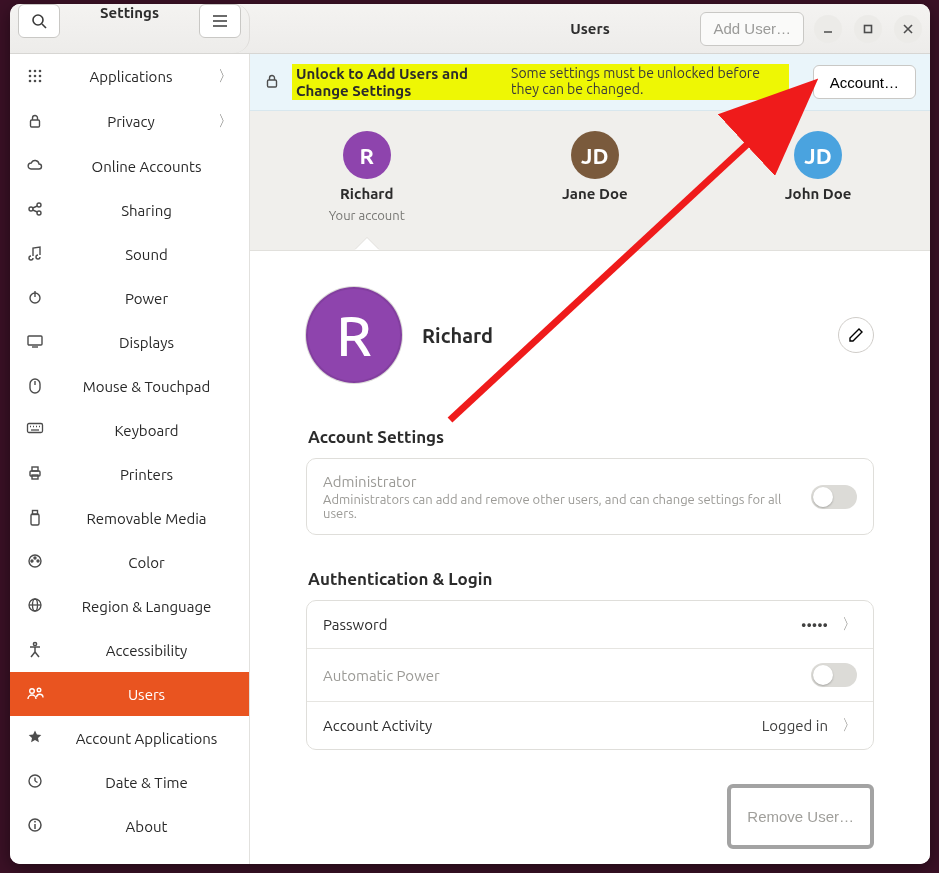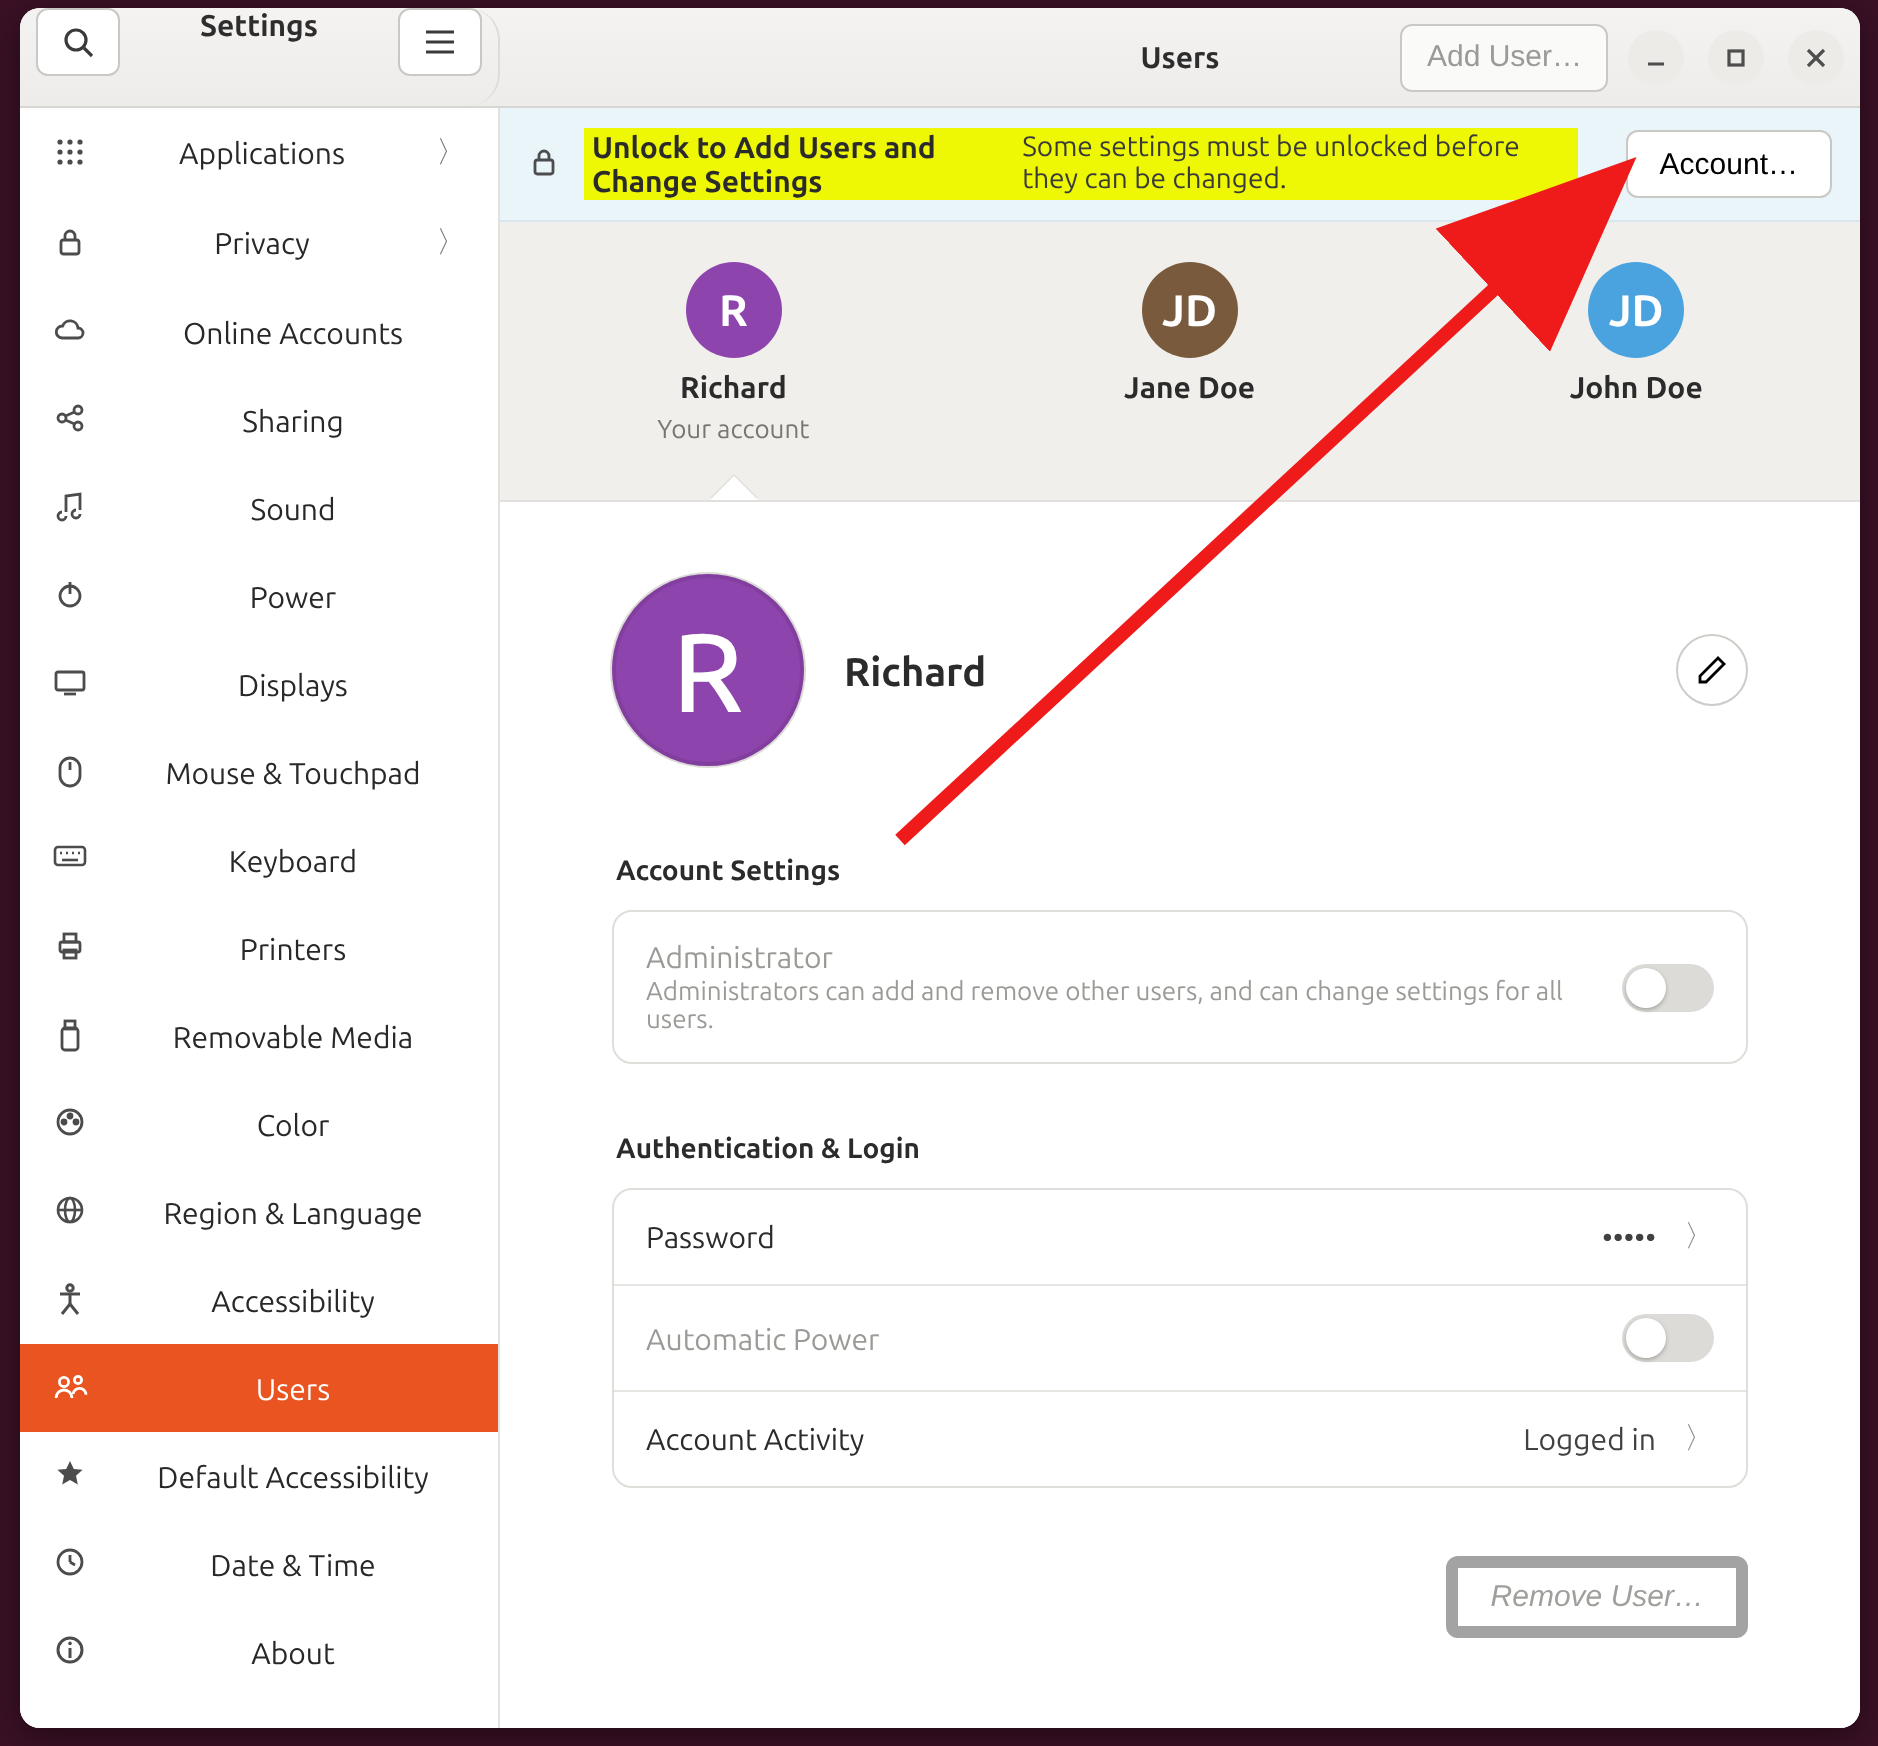--- a/index.html
+++ b/index.html
@@ -139,21 +139,21 @@
   }
   .identity-name { font-weight: 700; font-size: 20px; }
   .edit-btn {
     margin-left: auto;
     width: 36px; height: 36px; border-radius: 50%;
     border: 1px solid #cfccc8; background: #fff;
     display: inline-flex; align-items: center; justify-content: center;
     cursor: pointer;
   }
 
-  .section-title { font-weight: 700; font-size: 14px; margin: 0 0 12px 2px; }
+  .section-title { font-weight: 700; font-size: 17px; margin: 0 0 12px 2px; }
 
   .card {
     border: 1px solid #dfdeda; border-radius: 10px;
     margin-bottom: 34px; overflow: hidden;
   }
   .row {
     display: flex; align-items: center; gap: 14px;
     padding: 14px 16px;
     border-top: 1px solid #e6e5e1;
   }
@@ -170,23 +170,23 @@
     background: #dcdbd7; position: relative; flex-shrink: 0;
   }
   .switch::after {
     content: ""; position: absolute; top: 2px; left: 2px;
     width: 20px; height: 20px; background: #fff; border-radius: 50%;
     box-shadow: 0 1px 2px rgba(0,0,0,.25);
   }
 
   .footer-actions { display: flex; justify-content: flex-end; margin-top: 20px; }
   .ghost-btn {
-    border: 6px solid #a3a3a3; border-radius: 6px;
-    background: #fff; padding: 6px 16px; font-size: 15px;
-    color: #a09f9b; cursor: default; font-style: italic;
+    border: 4px solid #a3a3a3; border-radius: 6px;
+    background: #fff; padding: 20px 16px; font-size: 15px;
+    color: #a09f9b; cursor: default;
   }
 
   
   .anno-arrow {
     position: absolute;
     pointer-events: none;
     z-index: 50;
   }
 </style>
 </head>
@@ -367,21 +367,21 @@
                 <path d="M2 14c0-2.2 1.8-4 4-4s4 1.8 4 4"></path>
                 <circle cx="13" cy="5" r="1.8"></circle>
                 <path d="M10.5 12c.4-1.6 1.7-2.8 3.3-2.8 1.8 0 3.2 1.4 3.2 3.2"></path>
               </svg></span>
             <span class="side-label">Users</span>
           </div>
           <div class="side-item">
             <span class="side-icon"><svg width="16" height="16" viewBox="0 0 16 16" fill="currentColor">
                 <path d="M8 1.5l1.9 4 4.4.4-3.3 3 .9 4.3L8 11l-3.9 2.2.9-4.3-3.3-3 4.4-.4L8 1.5z"></path>
               </svg></span>
-            <span class="side-label">Default Accessibility</span>
+            <span class="side-label">Account Applications</span>
           </div>
           <div class="side-item">
             <span class="side-icon"><svg width="16" height="16" viewBox="0 0 16 16" fill="none" stroke="currentColor" stroke-width="1.4">
                 <circle cx="8" cy="8" r="6"></circle>
                 <line x1="8" y1="8" x2="8" y2="4.5"></line>
                 <line x1="8" y1="8" x2="10.5" y2="9.5"></line>
               </svg></span>
             <span class="side-label">Date &amp; Time</span>
           </div>
           <div class="side-item">

